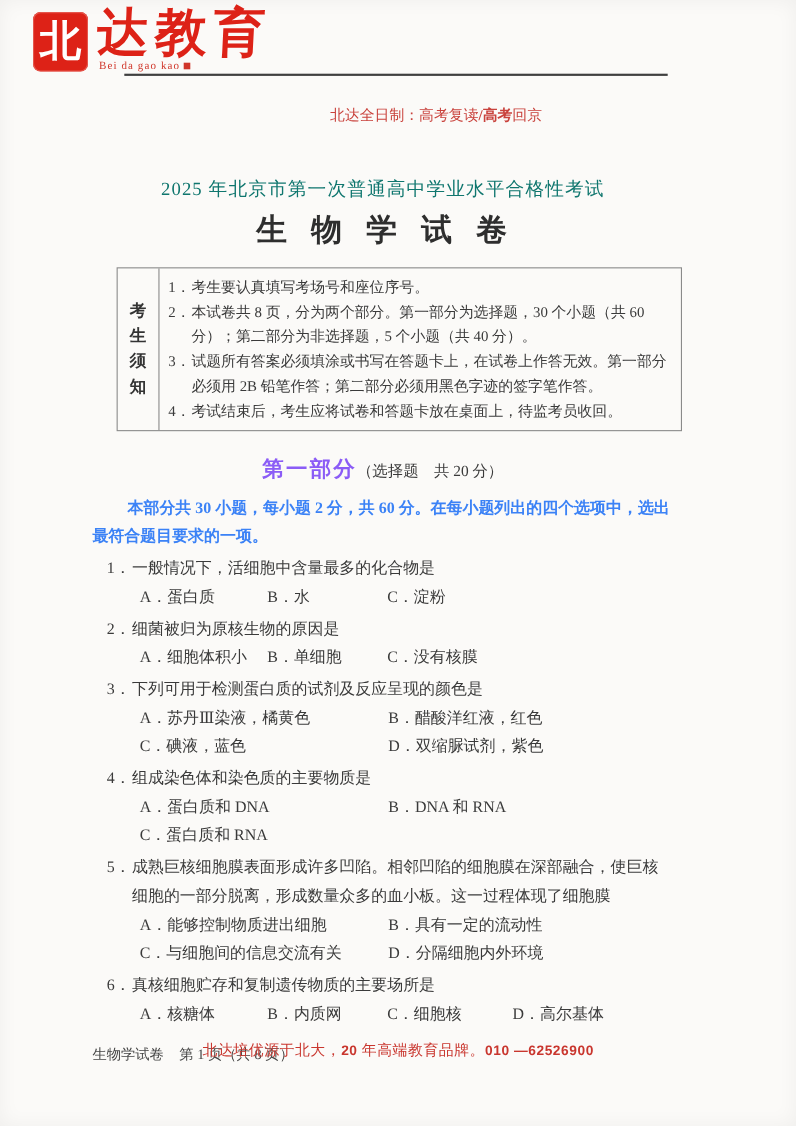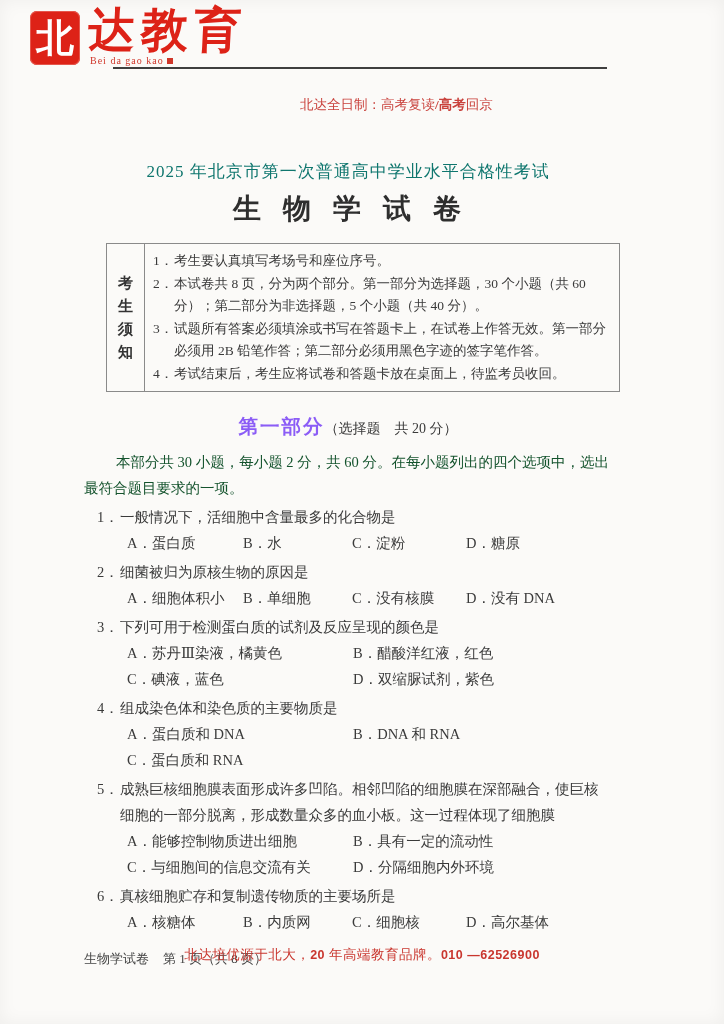--- a/index.html
+++ b/index.html
@@ -80,22 +80,22 @@
   .notice-item{display:flex;font-size:13.5px;line-height:22.5px;color:#3a3a3a;}
   .notice-item .num{width:21px;flex:none;text-align:left;}
   .notice-item .txt{flex:1;}
 
   
   .section-heading{
     margin:21px 0 0 0;text-align:center;font-size:14px;color:#3a3a3a;
   }
   .section-heading .big{font-size:19.5px;font-weight:bold;letter-spacing:2px;color:#8b5cf6;}
   .intro{
-    margin:9px 0 0 0;font-size:14.5px;font-weight:normal;line-height:26px;
-    text-indent:2.2em;color:#14532d;
+    margin:9px 0 0 0;font-size:14.5px;font-weight:bold;line-height:26px;
+    text-indent:2.2em;color:#3b82f6;
   }
 
   
   .q{margin:3px 0 0 0;}
   .q-stem{display:flex;font-size:14.5px;line-height:26px;color:#3a3a3a;padding-left:13px;}
   .q-stem .num{width:23px;flex:none;}
   .q-stem .stem{flex:1;}
   .opts{margin-left:43px;font-size:14.5px;line-height:26px;color:#3a3a3a;display:grid;}
   .opts.four{grid-template-columns:116px 109px 114px auto;}
   .opts.two{grid-template-columns:226px auto;}
@@ -168,34 +168,32 @@
 
     <div class="q">
       <div class="q-stem">
         <span class="num">1．</span>
         <span class="stem">一般情况下，活细胞中含量最多的化合物是</span>
       </div>
       <div class="opts four">
         <span class="opt">A．蛋白质</span>
         <span class="opt">B．水</span>
         <span class="opt">C．淀粉</span>
-        <span class="opt">D．糖原</span>
       </div>
     </div>
 
     <div class="q">
       <div class="q-stem">
         <span class="num">2．</span>
         <span class="stem">细菌被归为原核生物的原因是</span>
       </div>
       <div class="opts four">
         <span class="opt">A．细胞体积小</span>
         <span class="opt">B．单细胞</span>
         <span class="opt">C．没有核膜</span>
-        <span class="opt">D．没有 DNA</span>
       </div>
     </div>
 
     <div class="q">
       <div class="q-stem">
         <span class="num">3．</span>
         <span class="stem">下列可用于检测蛋白质的试剂及反应呈现的颜色是</span>
       </div>
       <div class="opts two">
         <span class="opt">A．苏丹Ⅲ染液，橘黄色</span>

